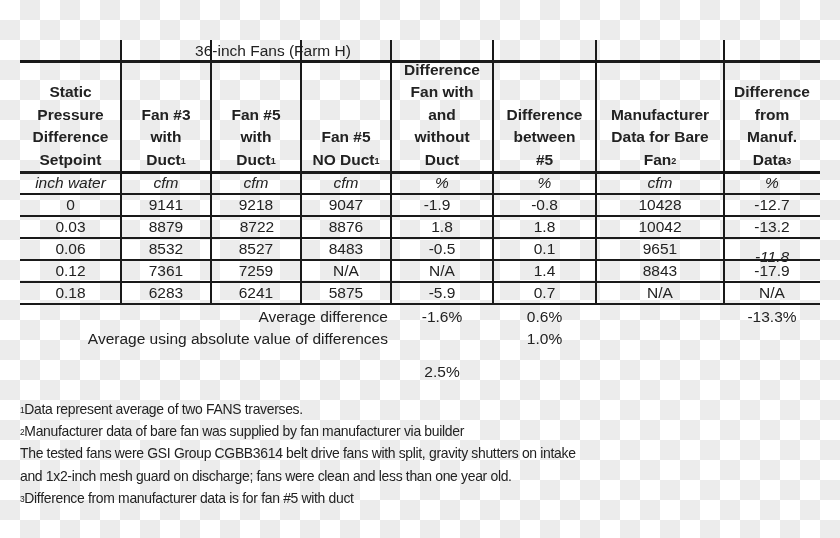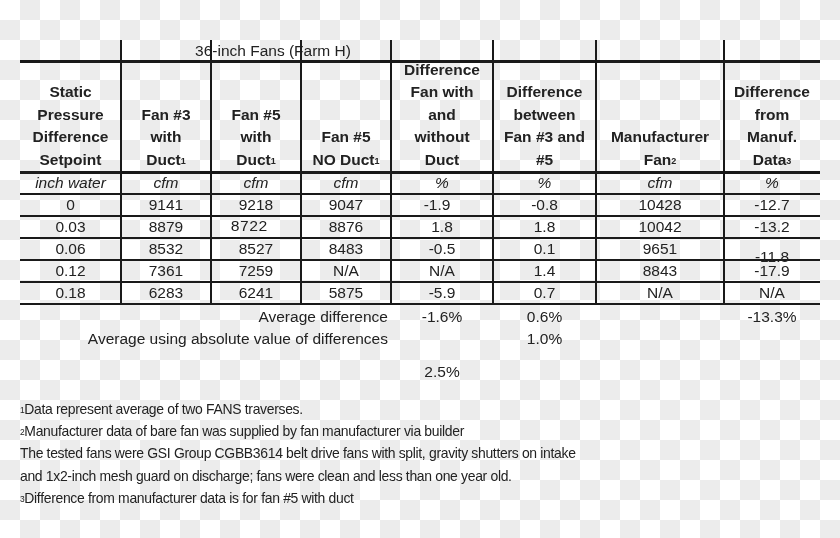--- a/index.html
+++ b/index.html
@@ -119,30 +119,30 @@
     </div>
     <div class="cell unit" style="left:391px; top:173px; width:102px; height:20px;">%</div>
     <div class="cell hdr" style="left:493px; top:62px; width:103px; height:109px;">
       <div>
         <div>Difference</div>
       </div>
       <div>
         <div>between</div>
       </div>
       <div>
-        <div>Fan #3 and</div>
-      </div>
-      <div>
         <div>#5</div>
       </div>
     </div>
     <div class="cell unit" style="left:493px; top:173px; width:103px; height:20px;">%</div>
     <div class="cell hdr" style="left:596px; top:62px; width:128px; height:109px;">
       <div>
         <div>Manufacturer</div>
+      </div>
+      <div>
+        <div>Data for Bare</div>
       </div>
       <div style="display: flex; justify-content: center;">
         <div>Fan</div>
         <sup>2</sup>
       </div>
     </div>
     <div class="cell unit" style="left:596px; top:173px; width:128px; height:20px;">cfm</div>
     <div class="cell hdr" style="left:724px; top:62px; width:96px; height:109px;">
       <div>
         <div>Difference</div>
@@ -162,34 +162,34 @@
     <div class="cell val" style="left:20px; top:195px; width:101px; height:20px;">0</div>
     <div class="cell val" style="left:121px; top:195px; width:90px; height:20px;">9141</div>
     <div class="cell val" style="left:211px; top:195px; width:90px; height:20px;">9218</div>
     <div class="cell val" style="left:301px; top:195px; width:90px; height:20px;">9047</div>
     <div class="cell val" style="left:391px; top:195px; width:92px; height:20px;">-1.9</div>
     <div class="cell val" style="left:493px; top:195px; width:103px; height:20px;">-0.8</div>
     <div class="cell val" style="left:596px; top:195px; width:128px; height:20px;">10428</div>
     <div class="cell val" style="left:724px; top:195px; width:96px; height:20px;">-12.7</div>
     <div class="cell val" style="left:20px; top:217px; width:101px; height:20px;">0.03</div>
     <div class="cell val" style="left:121px; top:217px; width:90px; height:20px;">8879</div>
-    <div class="cell val" style="left:204px; top:217px; width:90px; height:20px;font-family:Liberation Mono, monospace;">8722</div>
+    <div class="cell val" style="left:212px; top:217px; width:90px; height:20px;">8722</div>
     <div class="cell val" style="left:301px; top:217px; width:90px; height:20px;">8876</div>
     <div class="cell val" style="left:391px; top:217px; width:102px; height:20px;">1.8</div>
     <div class="cell val" style="left:493px; top:217px; width:103px; height:20px;">1.8</div>
     <div class="cell val" style="left:596px; top:217px; width:128px; height:20px;">10042</div>
     <div class="cell val" style="left:724px; top:217px; width:96px; height:20px;">-13.2</div>
     <div class="cell val" style="left:20px; top:239px; width:101px; height:20px;">0.06</div>
     <div class="cell val" style="left:121px; top:239px; width:90px; height:20px;">8532</div>
     <div class="cell val" style="left:211px; top:239px; width:90px; height:20px;">8527</div>
     <div class="cell val" style="left:301px; top:239px; width:90px; height:20px;">8483</div>
     <div class="cell val" style="left:391px; top:239px; width:102px; height:20px;">-0.5</div>
     <div class="cell val" style="left:493px; top:239px; width:103px; height:20px;">0.1</div>
     <div class="cell val" style="left:596px; top:239px; width:128px; height:20px;">9651</div>
-    <div class="cell val" style="left:724px; top:239px; width:96px; height:36px;">-11.8</div>
+    <div class="cell val" style="left:724px; top:239px; width:96px; height:36px;font-style:italic;">-11.8</div>
     <div class="cell val" style="left:20px; top:261px; width:101px; height:20px;">0.12</div>
     <div class="cell val" style="left:121px; top:261px; width:90px; height:20px;">7361</div>
     <div class="cell val" style="left:211px; top:261px; width:90px; height:20px;">7259</div>
     <div class="cell val" style="left:301px; top:261px; width:90px; height:20px;">N/A</div>
     <div class="cell val" style="left:391px; top:261px; width:102px; height:20px;">N/A</div>
     <div class="cell val" style="left:493px; top:261px; width:103px; height:20px;">1.4</div>
     <div class="cell val" style="left:596px; top:261px; width:128px; height:20px;">8843</div>
     <div class="cell val" style="left:724px; top:261px; width:96px; height:20px;">-17.9</div>
     <div class="cell val" style="left:20px; top:283px; width:101px; height:20px;">0.18</div>
     <div class="cell val" style="left:121px; top:283px; width:90px; height:20px;">6283</div>

